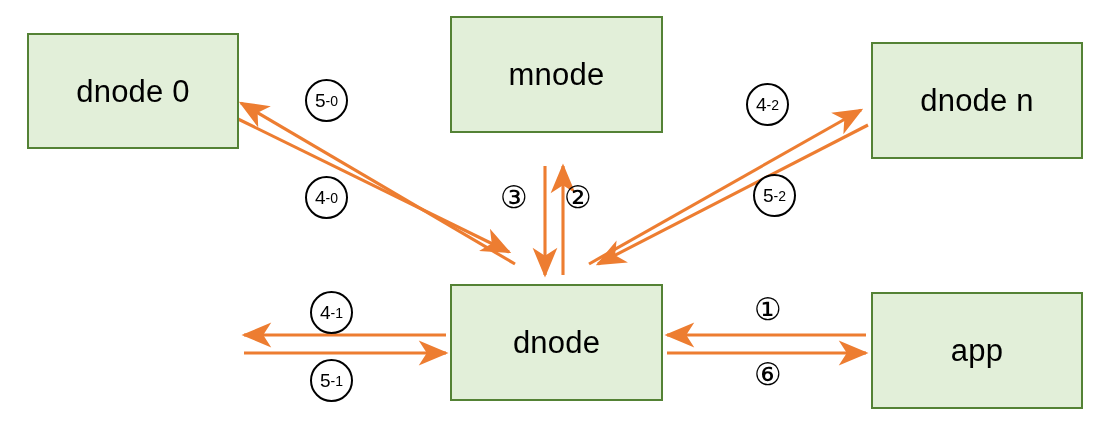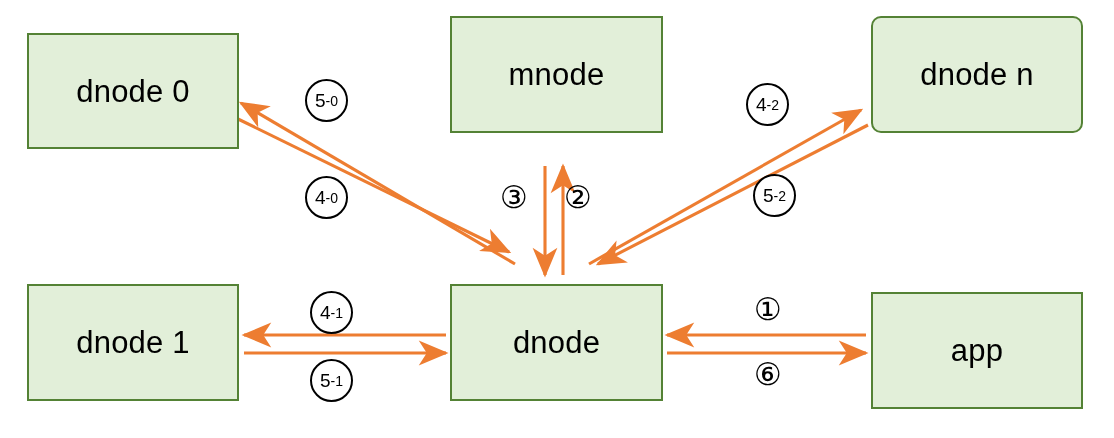--- a/index.html
+++ b/index.html
@@ -8,21 +8,21 @@
   #stage{position:absolute;left:0;top:0;width:892px;height:438px;}
   svg.layer{position:absolute;left:0;top:0;width:1114px;height:438px;}
 
   .node{position:absolute;box-sizing:border-box;
         background:#e2efd9;border:2.5px solid #548235;
         display:flex;align-items:center;justify-content:center;}
   .node span{font-size:31px;color:#000;line-height:1;letter-spacing:.2px;}
 
   .n-dnode0{left:27px;top:33px;width:212px;height:116px;}
   .n-mnode {left:450px;top:16px;width:213px;height:117px;}
-  .n-dnoden{left:871px;top:16px;width:212px;height:117px;border-radius:10px;}
+  .n-dnoden{left:871px;top:42px;width:212px;height:117px;}
   .n-dnode1{left:27px;top:284px;width:212px;height:117px;}
   .n-taosc {left:450px;top:284px;width:213px;height:117px;}
   .n-app   {left:871px;top:284px;width:212px;height:117px;margin-top:8px;}
 
   .badge{position:absolute;box-sizing:border-box;border:2.2px solid #000;
          border-radius:50%;background:#fff;display:flex;
          align-items:center;justify-content:center;color:#000;}
   .badge .maj{font-size:19px;line-height:1;}
   .badge .min{font-size:14px;line-height:1;}
 
@@ -77,23 +77,20 @@
 
   <div class="node n-dnode0">
     <span>dnode 0</span>
   </div>
   <div class="node n-mnode">
     <span>mnode</span>
   </div>
   <div class="node n-dnoden">
     <span>dnode n</span>
   </div>
-  <div class="node n-dnode1">
-    <span>dnode 1</span>
-  </div>
   <div class="node n-taosc">
     <span>dnode</span>
   </div>
   <div class="node n-app">
     <span>app</span>
   </div>
 
   <div class="badge b50">
     <span class="maj">5</span>
     <span class="min">-0</span>

